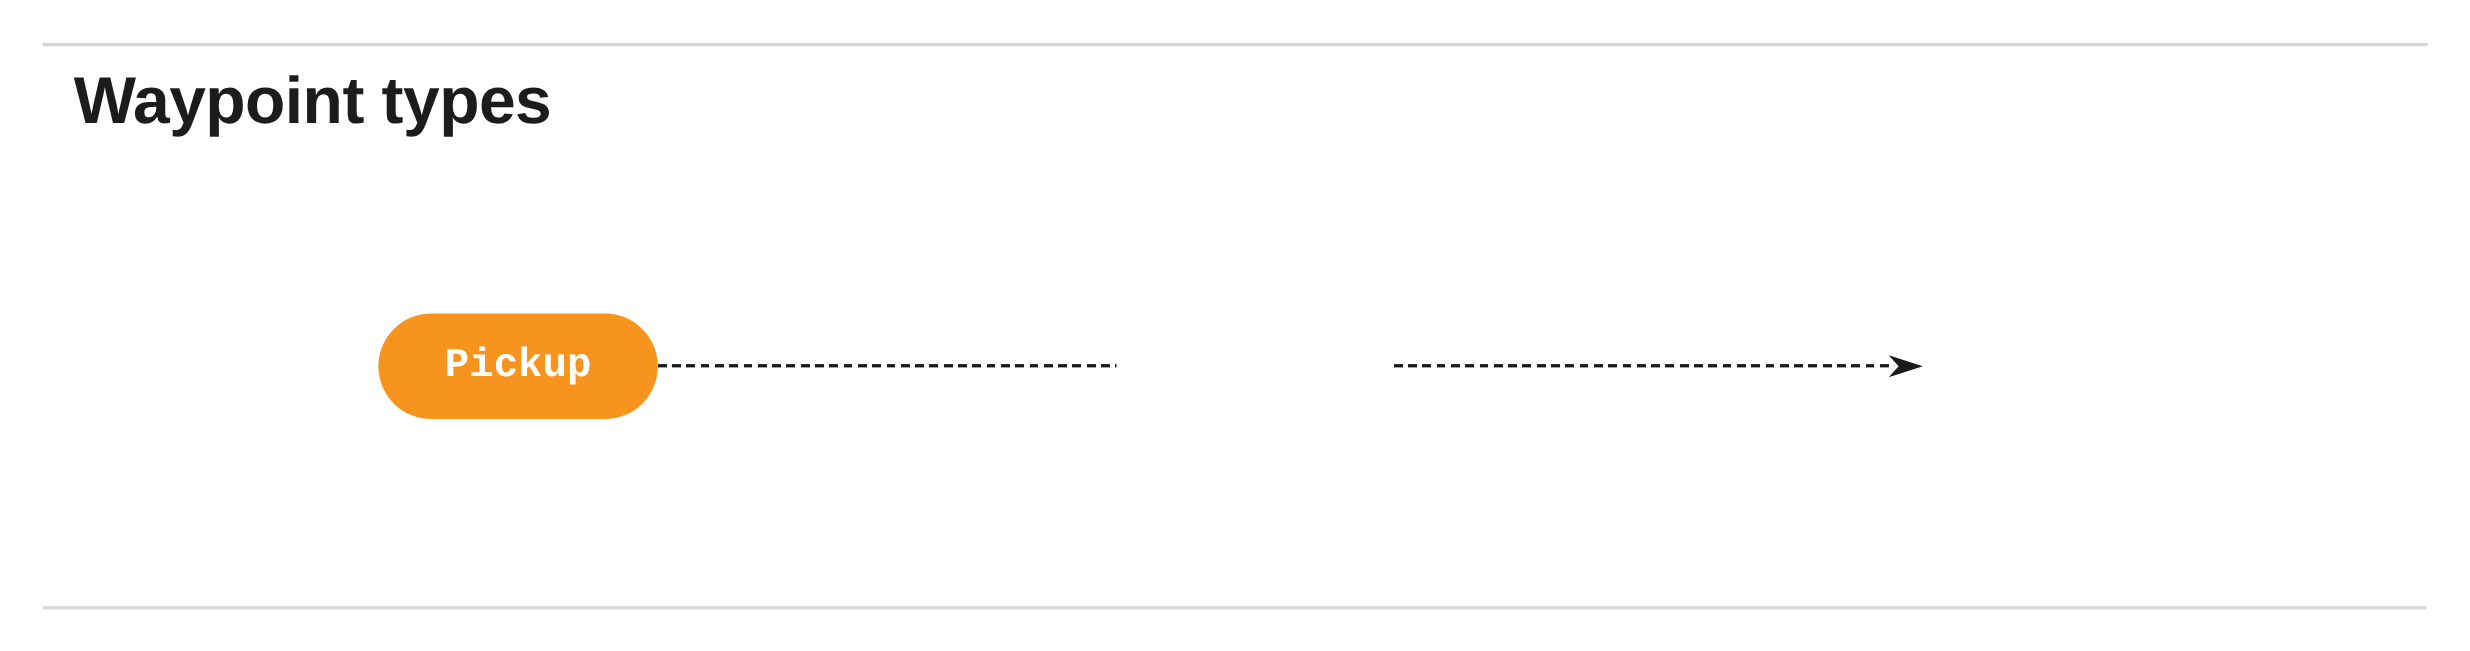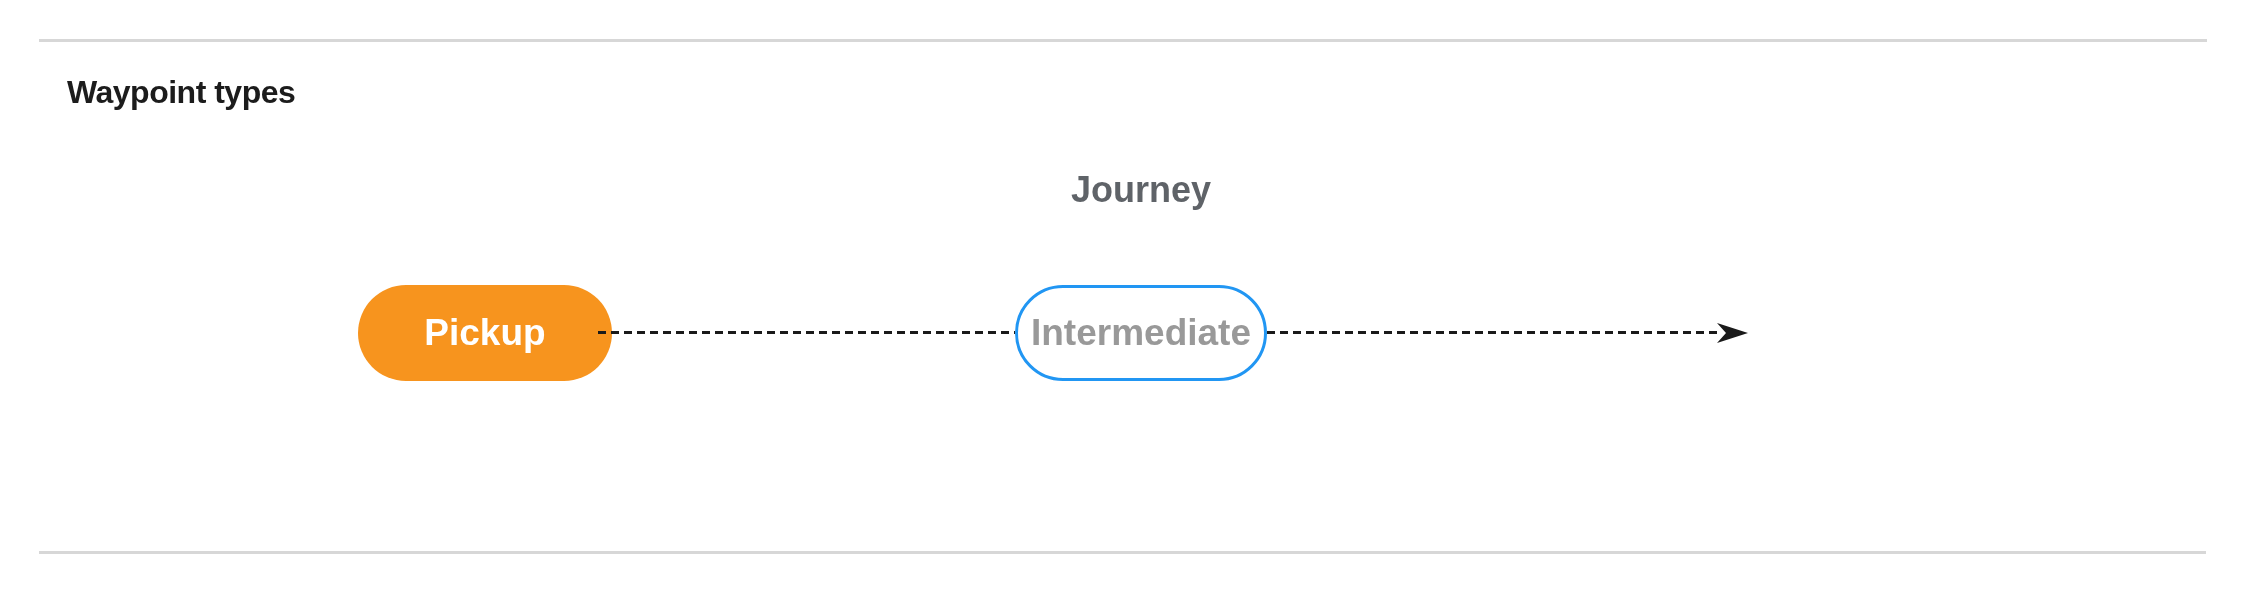--- a/index.html
+++ b/index.html
@@ -32,21 +32,21 @@
     position: absolute;
     height: 3px;
     background: var(--divider);
   }
   .divider.top { left: 39px; top: 39px; width: 2168px; }
   .divider.bottom { left: 39px; top: 551px; width: 2167px; }
   .page-heading {
     position: absolute;
     left: 67px;
     top: 66px;
-    font-size: 32px;
+    font-size: 60px;
     line-height: 52px;
     font-weight: 700;
     color: var(--heading-text);
     letter-spacing: -0.5px;
     white-space: nowrap;
   }
   .group-label {
     position: absolute;
     left: 1015px;
     top: 168px;
@@ -72,21 +72,21 @@
   }
   .node.endpoint {
     background: var(--endpoint-fill);
     color: var(--endpoint-text);
   }
   .node.intermediate {
     background: var(--intermediate-fill);
     border: 3px solid var(--intermediate-border);
     color: var(--intermediate-text);
   }
-  .node.pickup   { left: 358px;  width: 254px; }
+  .node.pickup   { left: 344px;  width: 254px; font-family: Liberation Mono, monospace; }
   .node.middle   { left: 1015px; width: 252px; }
   .node.dropoff  { left: 1750px; width: 253px; }
   .edge {
     position: absolute;
     top: 331px;
     height: 3px;
     background: repeating-linear-gradient(
       to right,
       var(--edge) 0px, var(--edge) 8px,
       transparent 8px, transparent 13px
@@ -106,31 +106,27 @@
 </style>
 </head>
 <body>
 
 <div class="stage">
 
   <div class="divider top"></div>
 
   <h2 class="page-heading">Waypoint types</h2>
 
-  <div class="group-label">Journey</div>
 
   <div class="node endpoint pickup">
     <span>Pickup</span>
   </div>
 
   <div class="edge edge-left"></div>
 
-  <div class="node intermediate middle">
-    <span>Intermediate</span>
-  </div>
 
   <div class="edge edge-right"></div>
 
   <div class="arrowhead">
     <svg viewBox="0 0 32 22" xmlns="http://www.w3.org/2000/svg">
       <path d="M0 1 L31 11 L0 21 L9 11 Z"></path>
     </svg>
   </div>
 
 

